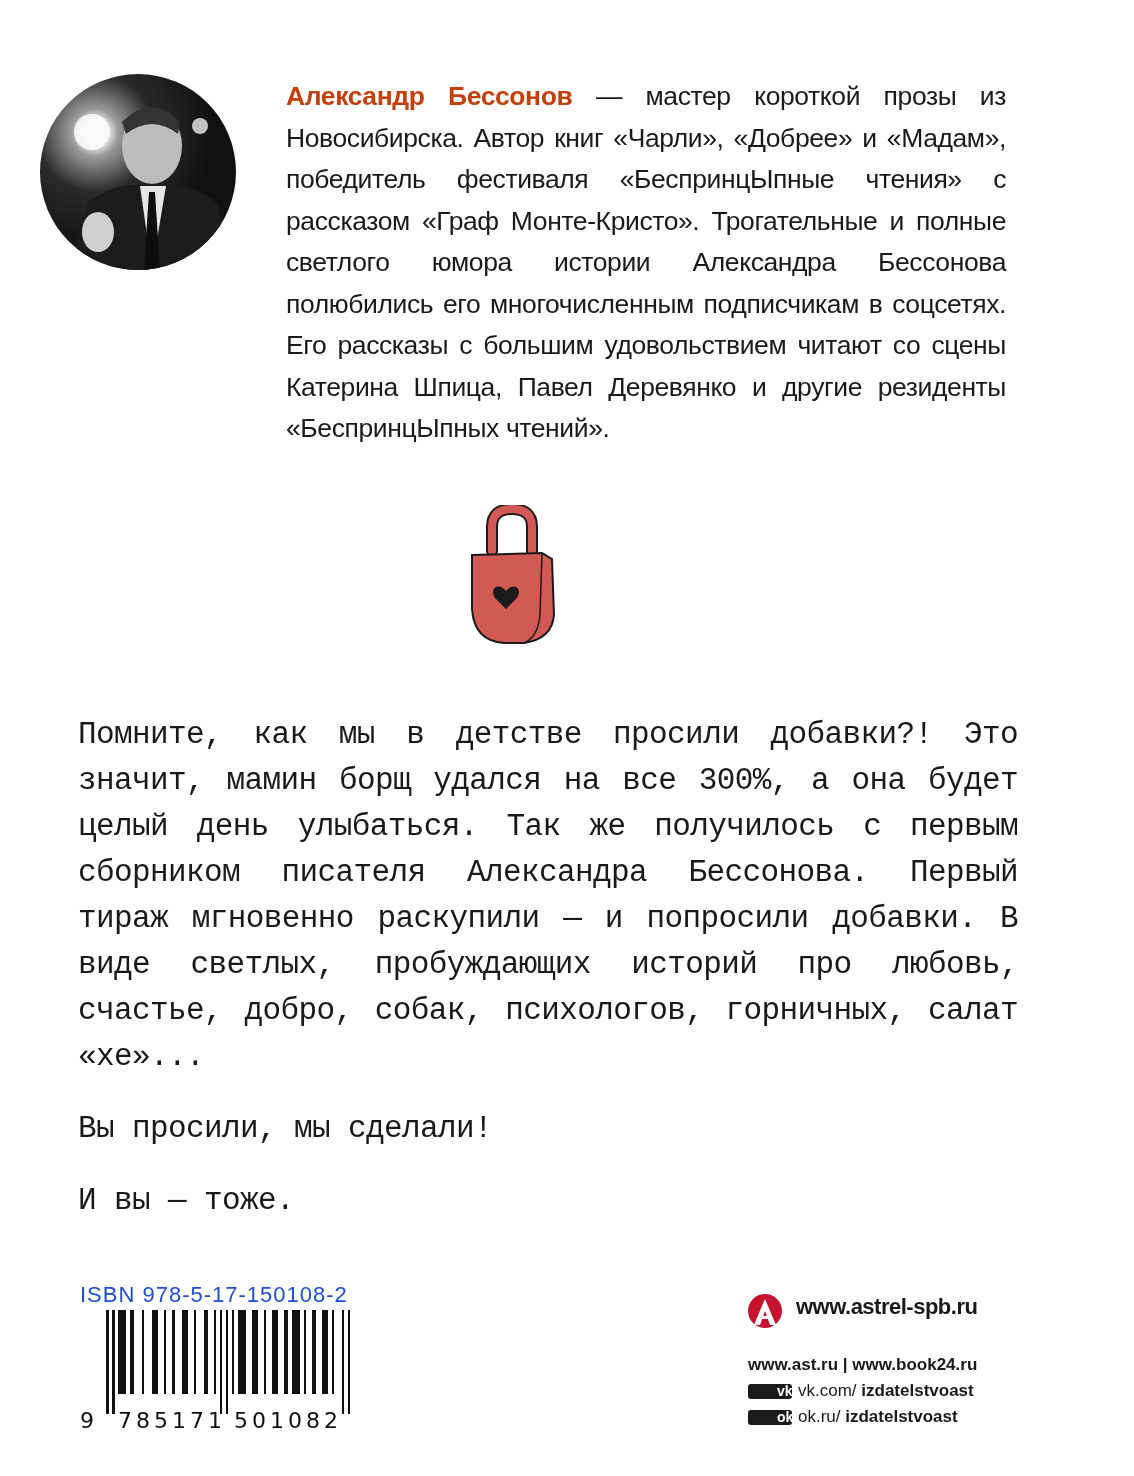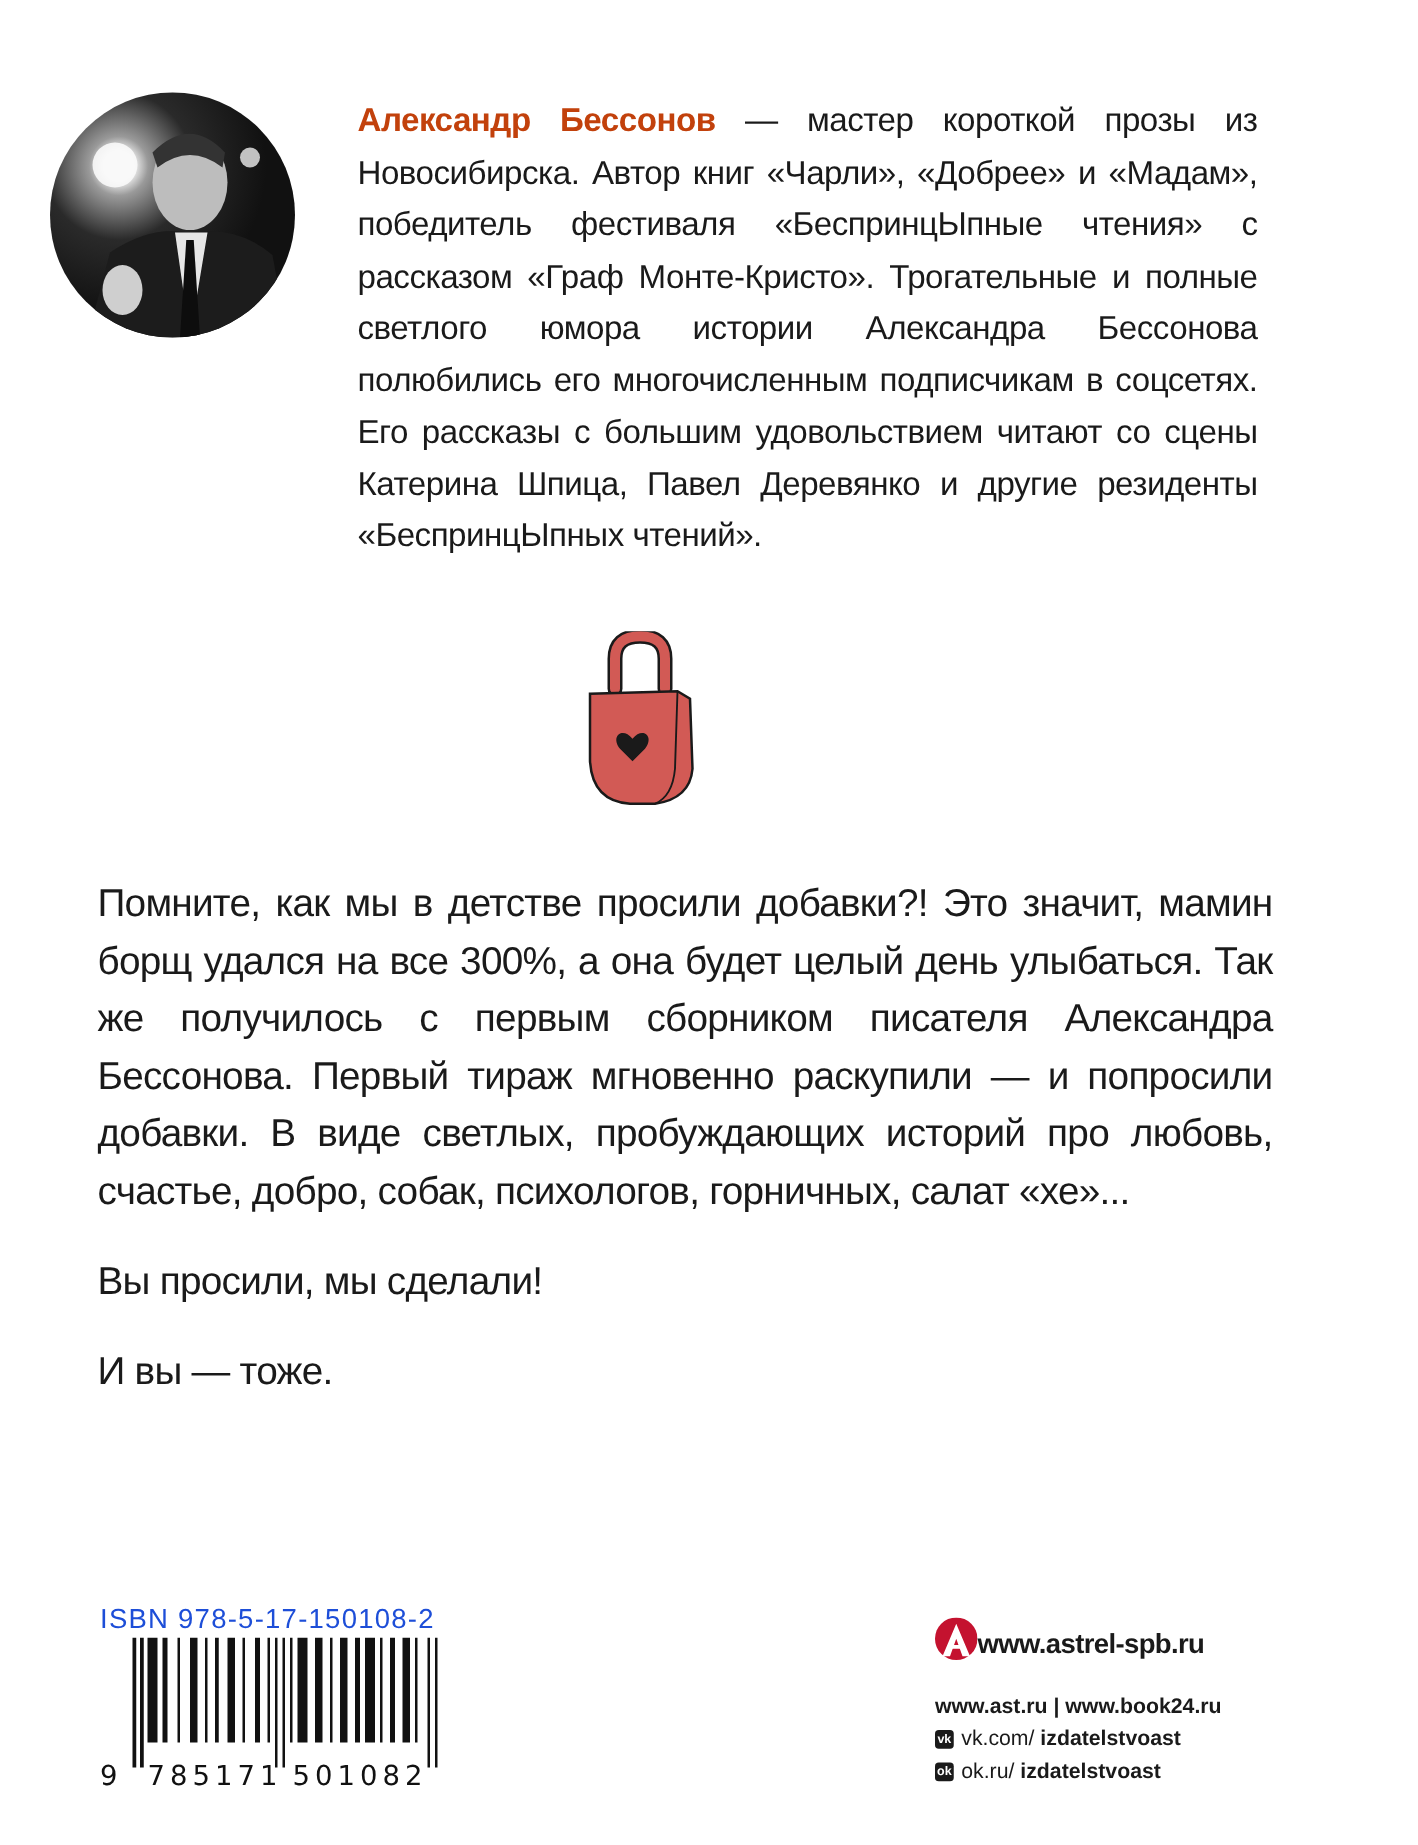--- a/index.html
+++ b/index.html
@@ -18,39 +18,39 @@
       font-family: "Liberation Sans Narrow", "Liberation Sans", sans-serif;
       letter-spacing: -0.4px;
     }
     .bio .author { color: #c2410c; font-weight: bold; }
     .lock { position: absolute; left: 468px; top: 505px; width: 90px; height: 140px; }
     .main-text {
       position: absolute; left: 78px; top: 700px; width: 940px;
       font-size: 31px; line-height: 46px; text-align: justify;
       letter-spacing: -0.6px;
     }
-    .main-text p { margin: 0 0 26px 0; }
+    .main-text p { margin: 12px 0 26px 0; font-family: Liberation Mono, monospace; }
     .isbn-label {
       position: absolute; left: 80px; top: 1282px;
       font-size: 22px; letter-spacing: 1px; color: #1d4ed8;
     }
     .barcode { position: absolute; left: 80px; top: 1310px; width: 300px; height: 120px; }
     .publisher {
       position: absolute; left: 748px; top: 1294px; width: 300px; color: #1a1a1a;
     }
-    .pub-main { display: flex; align-items: flex-end; }
+    .pub-main { display: flex; align-items: flex-start; gap: 14px; }
     .pub-main .logo { width: 34px; height: 34px; }
     .pub-main .url { font-size: 22px; font-weight: bold; letter-spacing: -0.5px; }
     .pub-links { margin-top: 24px; font-size: 17px; line-height: 26px; }
     .pub-links .bold { font-weight: bold; }
     .social-row { display: flex; align-items: center; gap: 6px; }
     .social-icon {
       display: inline-block; width: 15px; height: 15px; border-radius: 3px;
-      background: #1a1a1a; color: #fff; font-size: 10px; font-weight: bold;
-      text-align: center; line-height: 15px;
+      background: #1a1a1a; color: #fff; font-size: 14px; font-weight: bold;
+      text-align: center; line-height: 15px; padding-left: 29px;
     }
   </style>
 </head>
 <body>
 
 <div class="photo">
   <svg width="196" height="196" viewBox="0 0 196 196">
     <circle cx="52" cy="58" r="18" fill="#fafafa" opacity="0.9"></circle>
     <circle cx="160" cy="52" r="8" fill="#eee" opacity="0.8"></circle>
     <ellipse cx="112" cy="72" rx="30" ry="38" fill="#bdbdbd"></ellipse>

